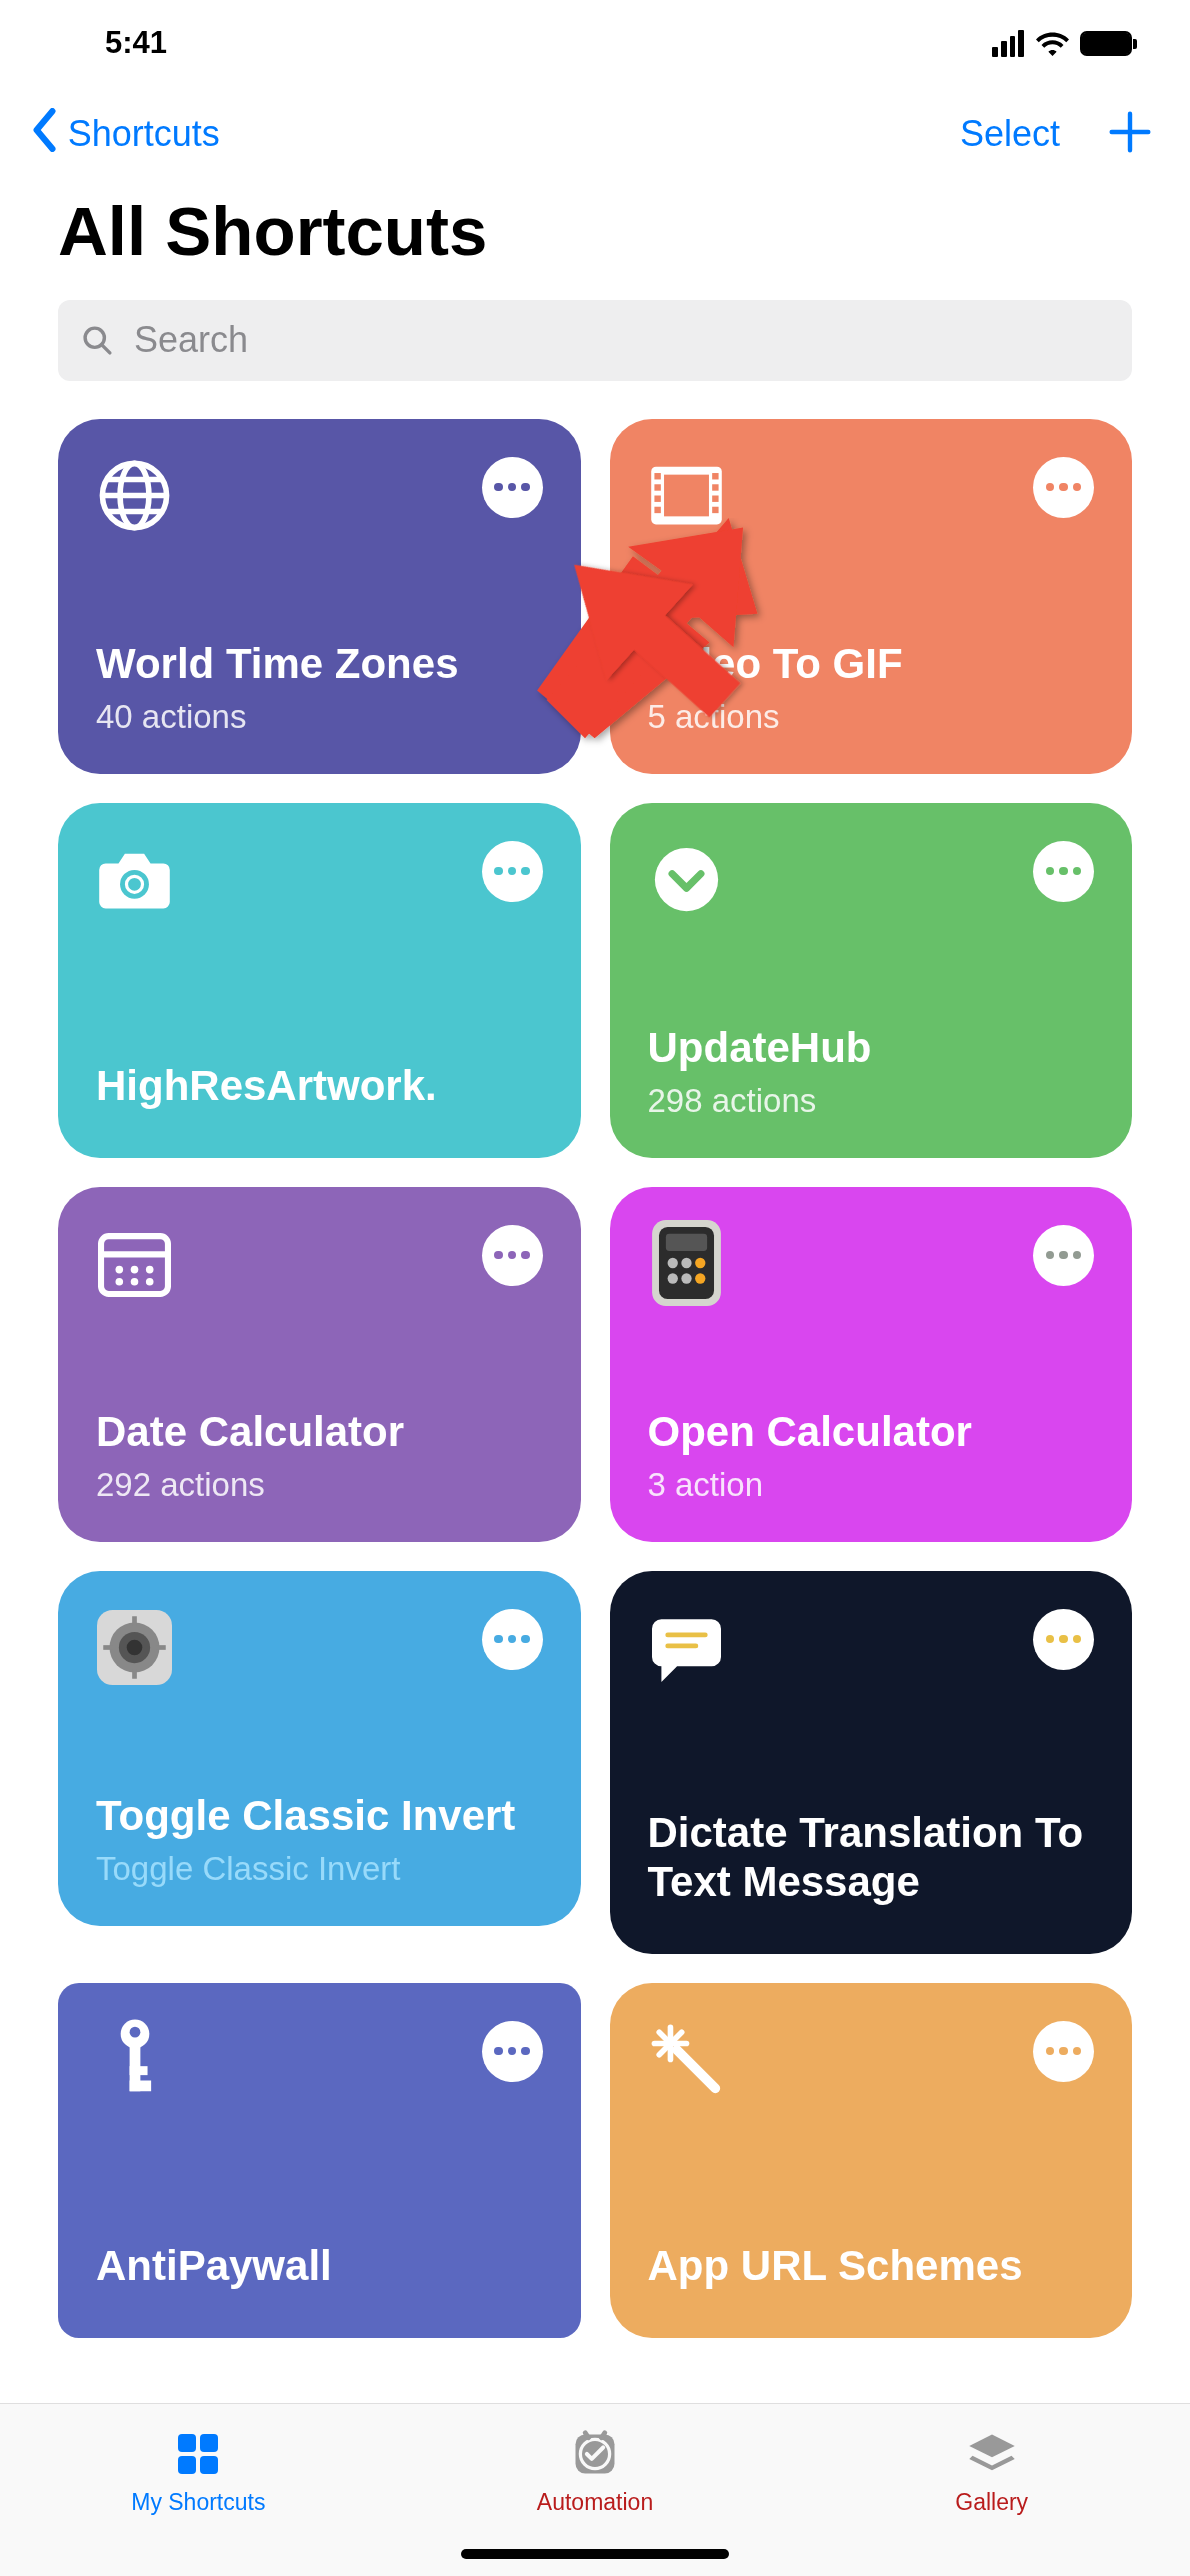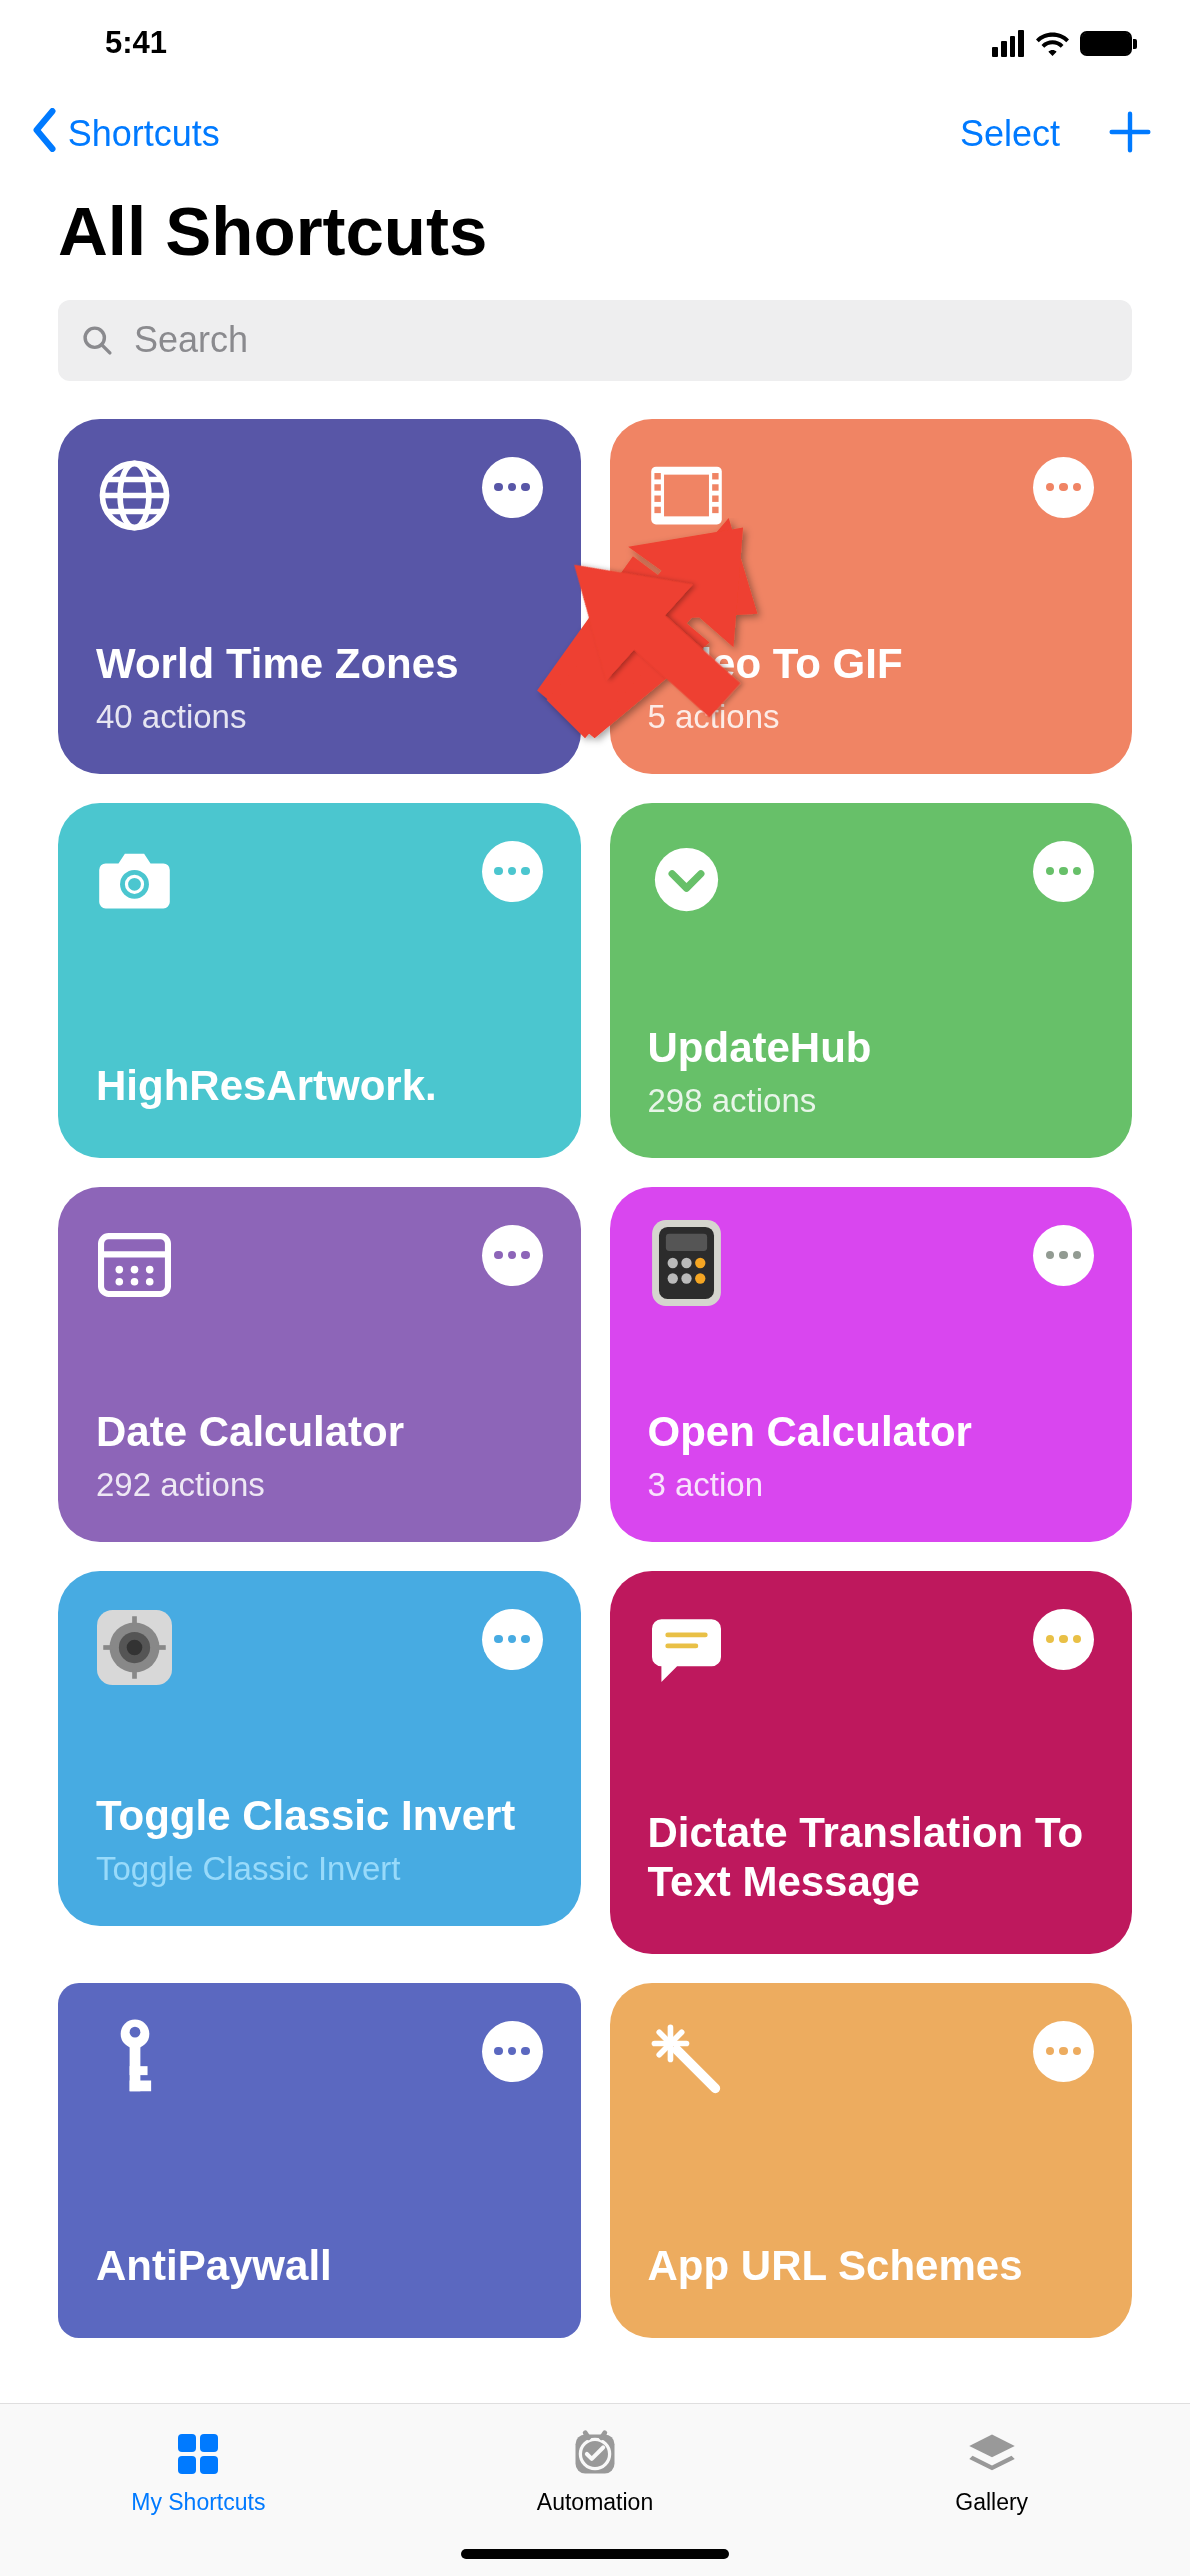--- a/index.html
+++ b/index.html
@@ -65,38 +65,38 @@
 }
 .dots-btn span{width:8.6px;height:8.6px;border-radius:50%;}
 .card-bottom{}
 .card-title{font-size:42px;font-weight:600;line-height:1.15;margin-bottom:9.6px;word-wrap:break-word;}
 .card-sub{font-size:33px;font-weight:400;opacity:0.85;}
 .tab-bar {
   position: absolute; bottom: 0; left: 0; right: 0; height: 173px;
   background: #F9F9F9; border-top: 1px solid rgba(0,0,0,0.1);
   display:flex; padding-bottom: 38px;
 }
-.tab-item{flex:1;display:flex;flex-direction:column;align-items:center;justify-content:center;gap:7.7px;font-size:23px;color:#000000;font-weight:500;}
+.tab-item{flex:1;display:flex;flex-direction:column;align-items:center;justify-content:center;gap:7.7px;font-size:23px;color:#b91c1c;font-weight:500;}
 .tab-item.active{color:#007AFF;}
 .tab-icon{width:56px;height:56px;display:flex;align-items:center;justify-content:center;}
 .home-indicator{position:absolute;bottom:17px;left:50%;transform:translateX(-50%);width:268px;height:9.6px;background:#000;border-radius:9.6px;}
 .arrow-annotation{
   position:absolute; top:518px; left:518px;
   width:249px; height:249px;
   pointer-events:none; z-index:100;
 }
 
 .bg-indigo{background:#5856A7;}
 .bg-coral{background:#F08464;}
 .bg-teal{background:#4BC6CF;}
 .bg-green{background:#67C069;}
 .bg-purple{background:#8D65B8;}
 .bg-gray{background:#d946ef;}
 .bg-sky{background:#47ABE2;}
-.bg-gold{background:#be185d;}
+.bg-gold{background:#0f172a;}
 .bg-blue{background:#5B68C0;border-radius:21px;}
 .bg-orange{background:#EDAC5F;}
 </style>
 </head>
 <body>
 
 <div class="status-bar">
   <div>5:41</div>
   <div class="status-right">
     <div class="signal-bars">

